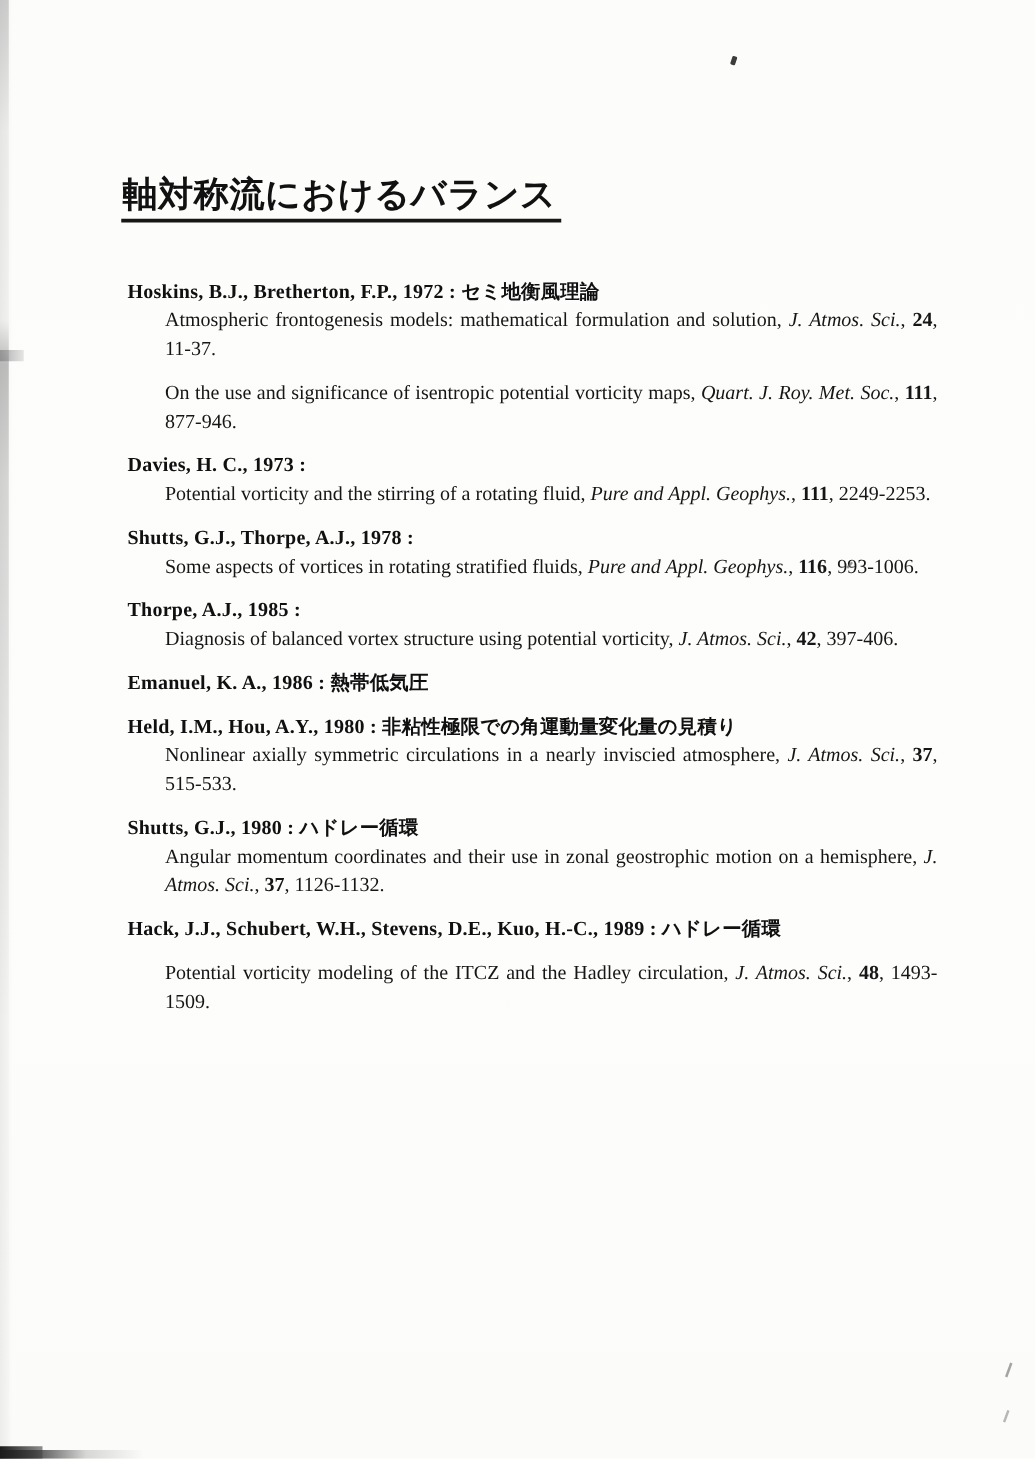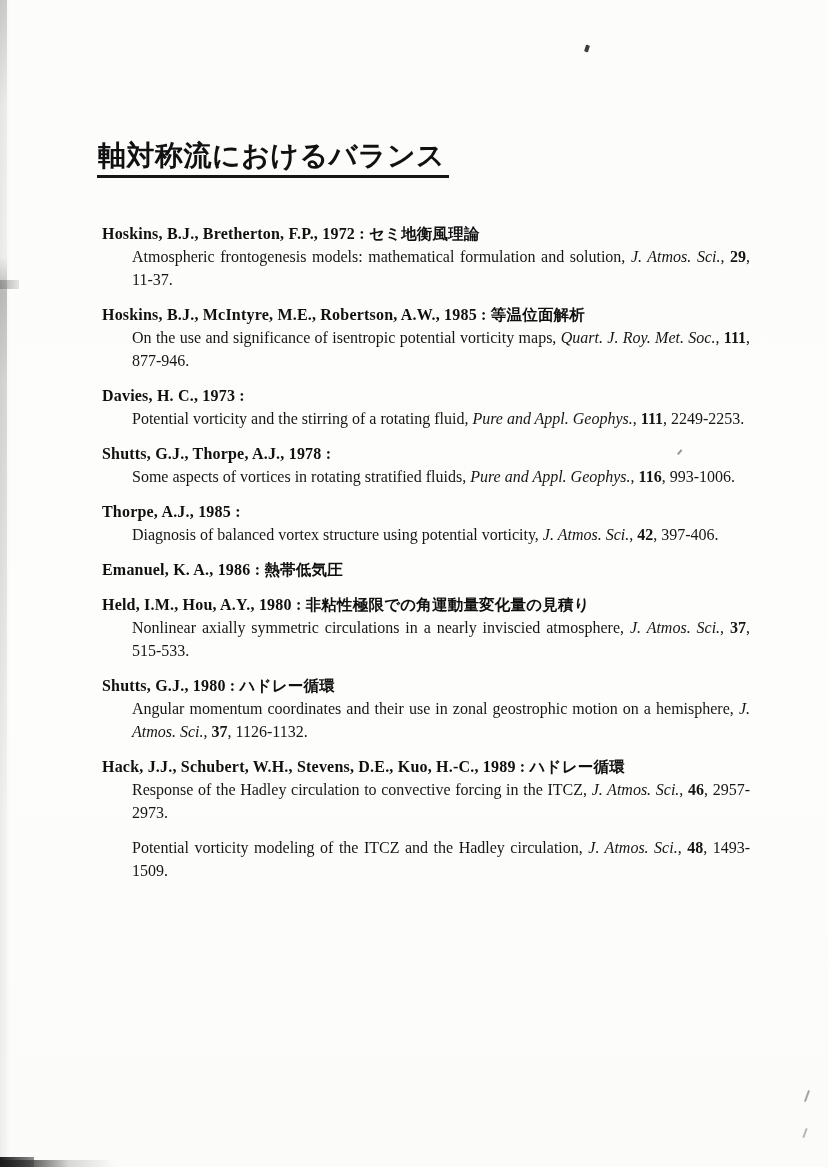--- a/index.html
+++ b/index.html
@@ -103,25 +103,24 @@
   <div class="smudge-bottom"></div>
   <div class="smudge-bottom-dark"></div>
 
   <div class="doc-title-wrap">
     <span class="doc-title">軸対称流におけるバランス</span>
   </div>
 
   <div class="ref-list">
   <div class="ref">
     <div class="ref-heading"><span>Hoskins, B.J., Bretherton, F.P., 1972 : </span><span class="jp">セミ地衡風理論</span></div>
-    <div class="ref-citation"><span>Atmospheric frontogenesis models: mathematical formulation and solution, </span><span class="it">J. Atmos. Sci.</span><span>, </span><span class="vol">29</span><span>, 11-37.</span></div>
+    <div class="ref-citation"><span>Atmospheric frontogenesis models: mathematical formulation and solution, </span><span class="it">J. Atmos. Sci.</span><span>, </span><span class="vol">24</span><span>, 11-37.</span></div>
   </div>
 
   <div class="ref">
-    <div class="ref-heading"><span>Hoskins, B.J., McIntyre, M.E., Robertson, A.W., 1985 : </span><span class="jp">等温位面解析</span></div>
     <div class="ref-citation"><span>On the use and significance of isentropic potential vorticity maps, </span><span class="it">Quart. J. Roy. Met. Soc.</span><span>, </span><span class="vol">111</span><span>, 877-946.</span></div>
   </div>
 
   <div class="ref">
     <div class="ref-heading"><span>Davies, H. C., 1973 :</span></div>
     <div class="ref-citation"><span>Potential vorticity and the stirring of a rotating fluid, </span><span class="it">Pure and Appl. Geophys.</span><span>, </span><span class="vol">111</span><span>, 2249-2253.</span></div>
   </div>
 
   <div class="ref">
     <div class="ref-heading"><span>Shutts, G.J., Thorpe, A.J., 1978 :</span></div>
@@ -142,20 +141,19 @@
     <div class="ref-citation"><span>Nonlinear axially symmetric circulations in a nearly inviscied atmosphere, </span><span class="it">J. Atmos. Sci.</span><span>, </span><span class="vol">37</span><span>, 515-533.</span></div>
   </div>
 
   <div class="ref">
     <div class="ref-heading"><span>Shutts, G.J., 1980 : </span><span class="jp">ハドレー循環</span></div>
     <div class="ref-citation"><span>Angular momentum coordinates and their use in zonal geostrophic motion on a hemisphere, </span><span class="it">J. Atmos. Sci.</span><span>, </span><span class="vol">37</span><span>, 1126-1132.</span></div>
   </div>
 
   <div class="ref">
     <div class="ref-heading"><span>Hack, J.J., Schubert, W.H., Stevens, D.E., Kuo, H.-C., 1989 : </span><span class="jp">ハドレー循環</span></div>
-    <div class="ref-citation"><span>Response of the Hadley circulation to convective forcing in the ITCZ, </span><span class="it">J. Atmos. Sci.</span><span>, </span><span class="vol">46</span><span>, 2957-2973.</span></div>
   </div>
 
   <div class="ref">
     <div class="ref-citation"><span>Potential vorticity modeling of the ITCZ and the Hadley circulation, </span><span class="it">J. Atmos. Sci.</span><span>, </span><span class="vol">48</span><span>, 1493-1509.</span></div>
   </div>
 </div>
 </div>
 
 </body></html>

